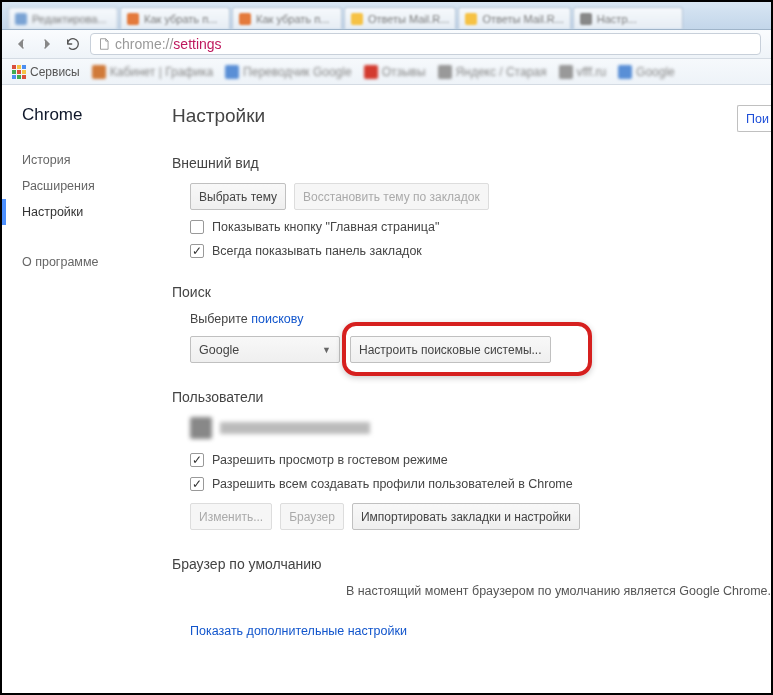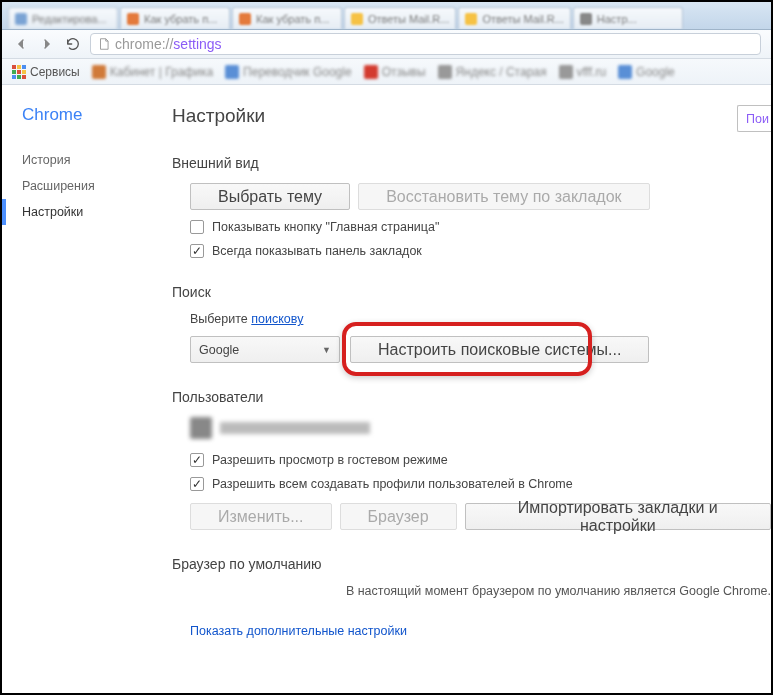--- a/index.html
+++ b/index.html
@@ -7,57 +7,57 @@
   .tabstrip { height: 28px; background: linear-gradient(to bottom, #d8e6f3, #c3d6ea); display: flex; align-items: flex-end; padding-left: 6px; overflow: hidden; border-bottom: 1px solid #9fb4c9; }
   .tab { height: 22px; min-width: 110px; max-width: 140px; background: linear-gradient(to bottom, #f6f9fc, #e6edf4); border: 1px solid #b6c5d6; border-bottom: none; border-radius: 3px 3px 0 0; margin-right: 2px; display: flex; align-items: center; padding: 0 6px; font-size: 11px; color: #7a7a7a; overflow: hidden; filter: blur(1px); }
   .tab:first-child { filter: blur(1.5px); }
   .tab .favicon { width: 12px; height: 12px; margin-right: 5px; border-radius: 2px; flex-shrink: 0; }
   .addrbar { height: 29px; background: linear-gradient(to bottom, #fafcfe, #eef3f8); border-bottom: 1px solid #d4dbe3; display: flex; align-items: center; padding: 0 10px; gap: 8px; }
   .nav-btn { width: 18px; height: 18px; display: flex; align-items: center; justify-content: center; color: #888; cursor: pointer; }
   .nav-btn.enabled { color: #555; }
   .nav-btn svg { width: 16px; height: 16px; }
   .url-box { flex: 1; height: 22px; border: 1px solid #c8d0da; border-radius: 4px; background: #fff; display: flex; align-items: center; padding: 0 6px; font-size: 14px; color: #333; }
   .url-proto { color: #999; }
-  .url-path { color: #8b5cf6; }
+  .url-path { color: #be185d; }
   .page-icon { width: 14px; height: 14px; margin-right: 4px; }
   .bookbar { height: 26px; background: linear-gradient(to bottom, #f6f9fc, #eef3f8); border-bottom: 1px solid #d4dbe3; display: flex; align-items: center; padding: 0 10px; gap: 12px; font-size: 12px; color: #555; overflow: hidden; }
   .bookbar .bm { display: flex; align-items: center; gap: 4px; filter: blur(1.5px); color: #888; }
   .bookbar .apps-btn { display: flex; align-items: center; gap: 4px; color: #555; filter: none; }
   .bookbar .favicon { width: 14px; height: 14px; border-radius: 2px; }
   .content { display: flex; height: calc(100% - 28px - 29px - 26px); }
   .sidebar { width: 160px; padding: 20px 0 20px 18px; }
-  .brand { font-size: 17px; color: #3b82f6; margin-bottom: 22px; padding-left: 2px; }
+  .brand { font-size: 17px; color: #0f172a; margin-bottom: 22px; padding-left: 2px; }
   .snav { display: flex; flex-direction: column; gap: 0; }
   .snav-item { padding: 6px 0 6px 2px; font-size: 12.5px; color: #666; cursor: pointer; position: relative; }
   .snav-item.active { color: #333; }
   .snav-item.active::before { content: ""; position: absolute; left: -18px; top: 0; bottom: 0; width: 4px; background: #4d90fe; }
   .snav-spacer { height: 6px; }
   .main { flex: 1; padding: 20px 0 20px 10px; position: relative; overflow: hidden; }
   .page-title { font-size: 19px; color: #444; margin-bottom: 28px; }
   .section { margin-bottom: 26px; }
   .sec-head { font-size: 14px; color: #444; margin-bottom: 12px; }
   .sec-body { padding-left: 18px; }
   .row-btns { display: flex; gap: 8px; margin-top: 8px; }
-  .btn { height: 27px; padding: 0 27px; font-size: 16px; color: #444; background: linear-gradient(to bottom, #f8f8f8, #efefef); border: 1px solid #c0c0c0; border-radius: 2px; cursor: pointer; display: inline-flex; align-items: center; }
+  .btn { height: 27px; padding: 0 8px; font-size: 12px; color: #444; background: linear-gradient(to bottom, #f8f8f8, #efefef); border: 1px solid #c0c0c0; border-radius: 2px; cursor: pointer; display: inline-flex; align-items: center; }
   .btn.disabled { color: #aaa; border-color: #ddd; background: #f6f6f6; cursor: default; }
   .chk-row { display: flex; align-items: center; gap: 8px; margin-top: 10px; font-size: 12.5px; color: #444; }
   .chk { width: 14px; height: 14px; border: 1px solid #999; border-radius: 2px; background: #fff; display: inline-flex; align-items: center; justify-content: center; cursor: pointer; }
   .chk.checked::after { content: "✓"; font-size: 12px; line-height: 1; color: #333; }
   .search-desc { font-size: 12.5px; color: #444; margin-bottom: 10px; }
-  .link { color: #1155cc; text-decoration: underline; cursor: pointer; }
+  .link { color: #1155cc; cursor: pointer; }
   .search-row { display: flex; gap: 10px; align-items: center; margin-top: 8px; }
   .select { width: 150px; height: 27px; border: 1px solid #c0c0c0; border-radius: 2px; background: linear-gradient(to bottom, #f8f8f8, #efefef); display: flex; align-items: center; justify-content: space-between; padding: 0 8px; font-size: 12.5px; color: #444; cursor: pointer; }
   .select .caret { font-size: 9px; color: #666; }
   .highlight-box { position: absolute; border: 4px solid #d6201f; border-radius: 14px; box-shadow: 0 2px 6px rgba(0,0,0,0.2); pointer-events: none; }
   .user-prof { display: flex; align-items: center; gap: 8px; filter: blur(2px); margin-bottom: 14px; }
   .user-avatar { width: 22px; height: 22px; background: #888; border-radius: 2px; }
   .user-name { width: 150px; height: 12px; background: #bbb; }
   .default-text { font-size: 12.5px; color: #555; text-align: right; }
   .show-adv { color: #1155cc; font-size: 12.5px; cursor: pointer; margin-top: 18px; padding-left: 18px; }
-  .search-top { position: absolute; top: 20px; right: 0; width: 34px; height: 27px; border: 1px solid #c0c0c0; border-right: none; border-radius: 2px 0 0 2px; background: #fff; font-size: 12.5px; color: #8b5cf6; display: flex; align-items: center; padding-left: 8px; }
+  .search-top { position: absolute; top: 20px; right: 0; width: 34px; height: 27px; border: 1px solid #c0c0c0; border-right: none; border-radius: 2px 0 0 2px; background: #fff; font-size: 12.5px; color: #1d4ed8; display: flex; align-items: center; padding-left: 8px; }
 </style>
 </head>
 <body>
 
 <div class="tabstrip">
   <div class="tab">
       <span class="favicon" style="background:#7aa3d4"></span>
       <span>Редактирова...</span>
     </div>
   <div class="tab">
@@ -150,20 +150,21 @@
 </div>
 
 <div class="content">
   <div class="sidebar">
     <div class="brand">Chrome</div>
     <div class="snav">
       <div class="snav-item">История</div>
       <div class="snav-item">Расширения</div>
       <div class="snav-item active">Настройки</div>
       <div class="snav-spacer"></div>
+      <div class="snav-item" style="margin-top:18px">О программе</div>
     </div>
   </div>
 
   <div class="main">
     <div class="page-title">Настройки</div>
     <div class="search-top">Пои</div>
 
     <div class="section">
       <div class="sec-head">Внешний вид</div>
       <div class="sec-body">

